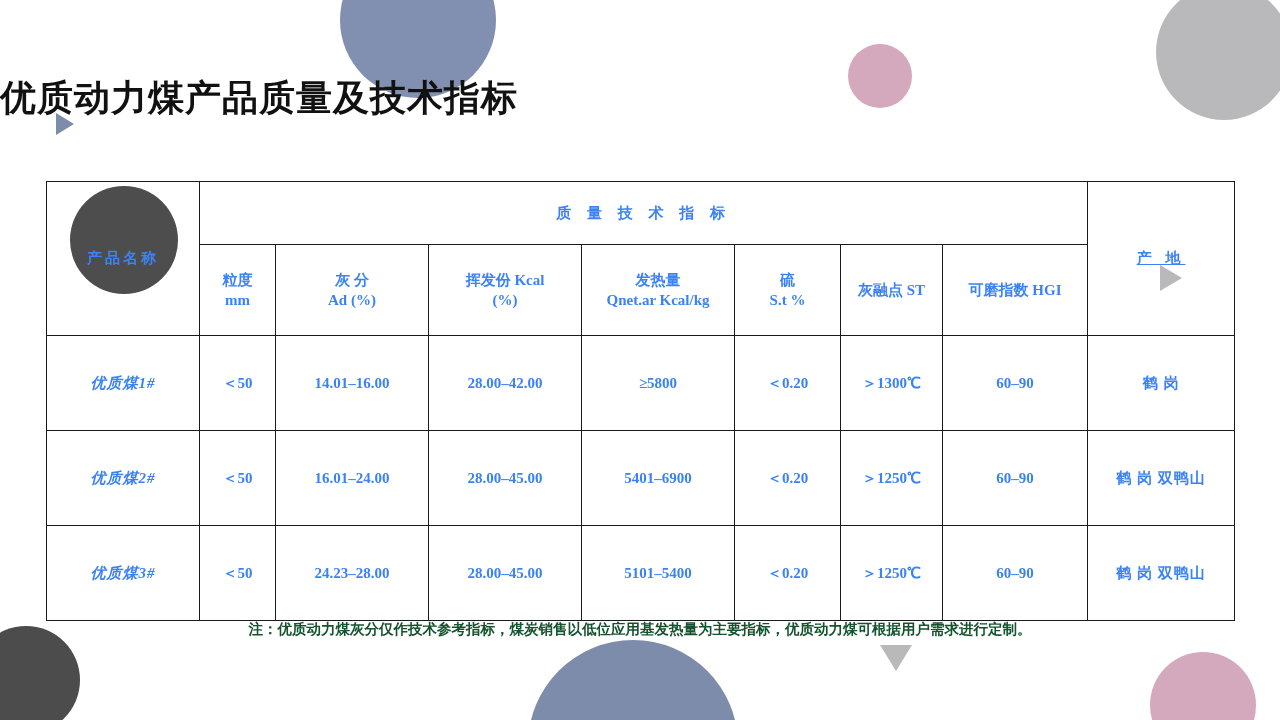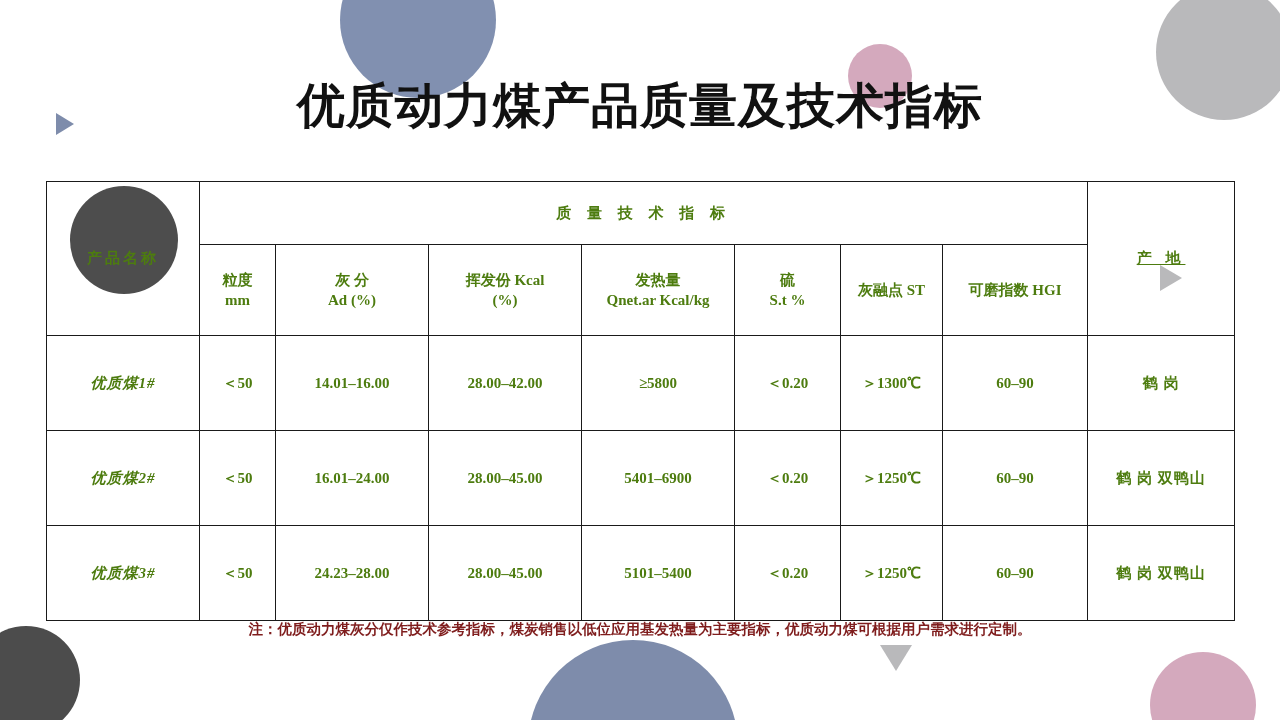--- a/index.html
+++ b/index.html
@@ -80,24 +80,24 @@
     border-right: 16px solid transparent;
     border-top: 26px solid #b9b9bb;
   }
 
   
   .title {
     position: absolute;
     z-index: 3;
     left: 0; right: 0;
     top: 74px;
-    text-align: center;
+    text-align: left;
     font-family: "DejaVu Sans", sans-serif;
     font-weight: bold;
-    font-size: 48px;
+    font-size: 36px;
     letter-spacing: 1px;
     color: #111111;
   }
 
   
   .table-wrap {
     position: absolute;
     z-index: 2;
     left: 46px;
     top: 181px;
@@ -106,21 +106,21 @@
   table.spec {
     width: 100%;
     border-collapse: collapse;
     table-layout: fixed;
     background: transparent;
   }
   table.spec td {
     border: 1px solid #1a1a1a;
     text-align: center;
     vertical-align: middle;
-    color: #4d7c0f;
+    color: #3b82f6;
     font-family: "Liberation Serif", serif;
     font-weight: bold;
     font-size: 15px;
     line-height: 1.35;
     padding: 2px 3px;
   }
   td.group-head {
     font-size: 19px;
     letter-spacing: 6px;
     font-weight: bold;
@@ -161,21 +161,21 @@
   
   .footnote {
     position: absolute;
     z-index: 3;
     left: 0; right: 0;
     top: 620px;
     text-align: center;
     font-family: Liberation Serif, serif;
     font-weight: bold;
     font-size: 14.5px;
-    color: #7f1d1d;
+    color: #14532d;
   }
 </style>
 </head>
 <body>
 
 <div class="deco circle c-top-blue"></div>
 <div class="deco circle c-top-right-grey"></div>
 <div class="deco circle c-top-right-pink"></div>
 <div class="deco circle c-bottom-dark"></div>
 <div class="deco circle c-bottom-blue"></div>

